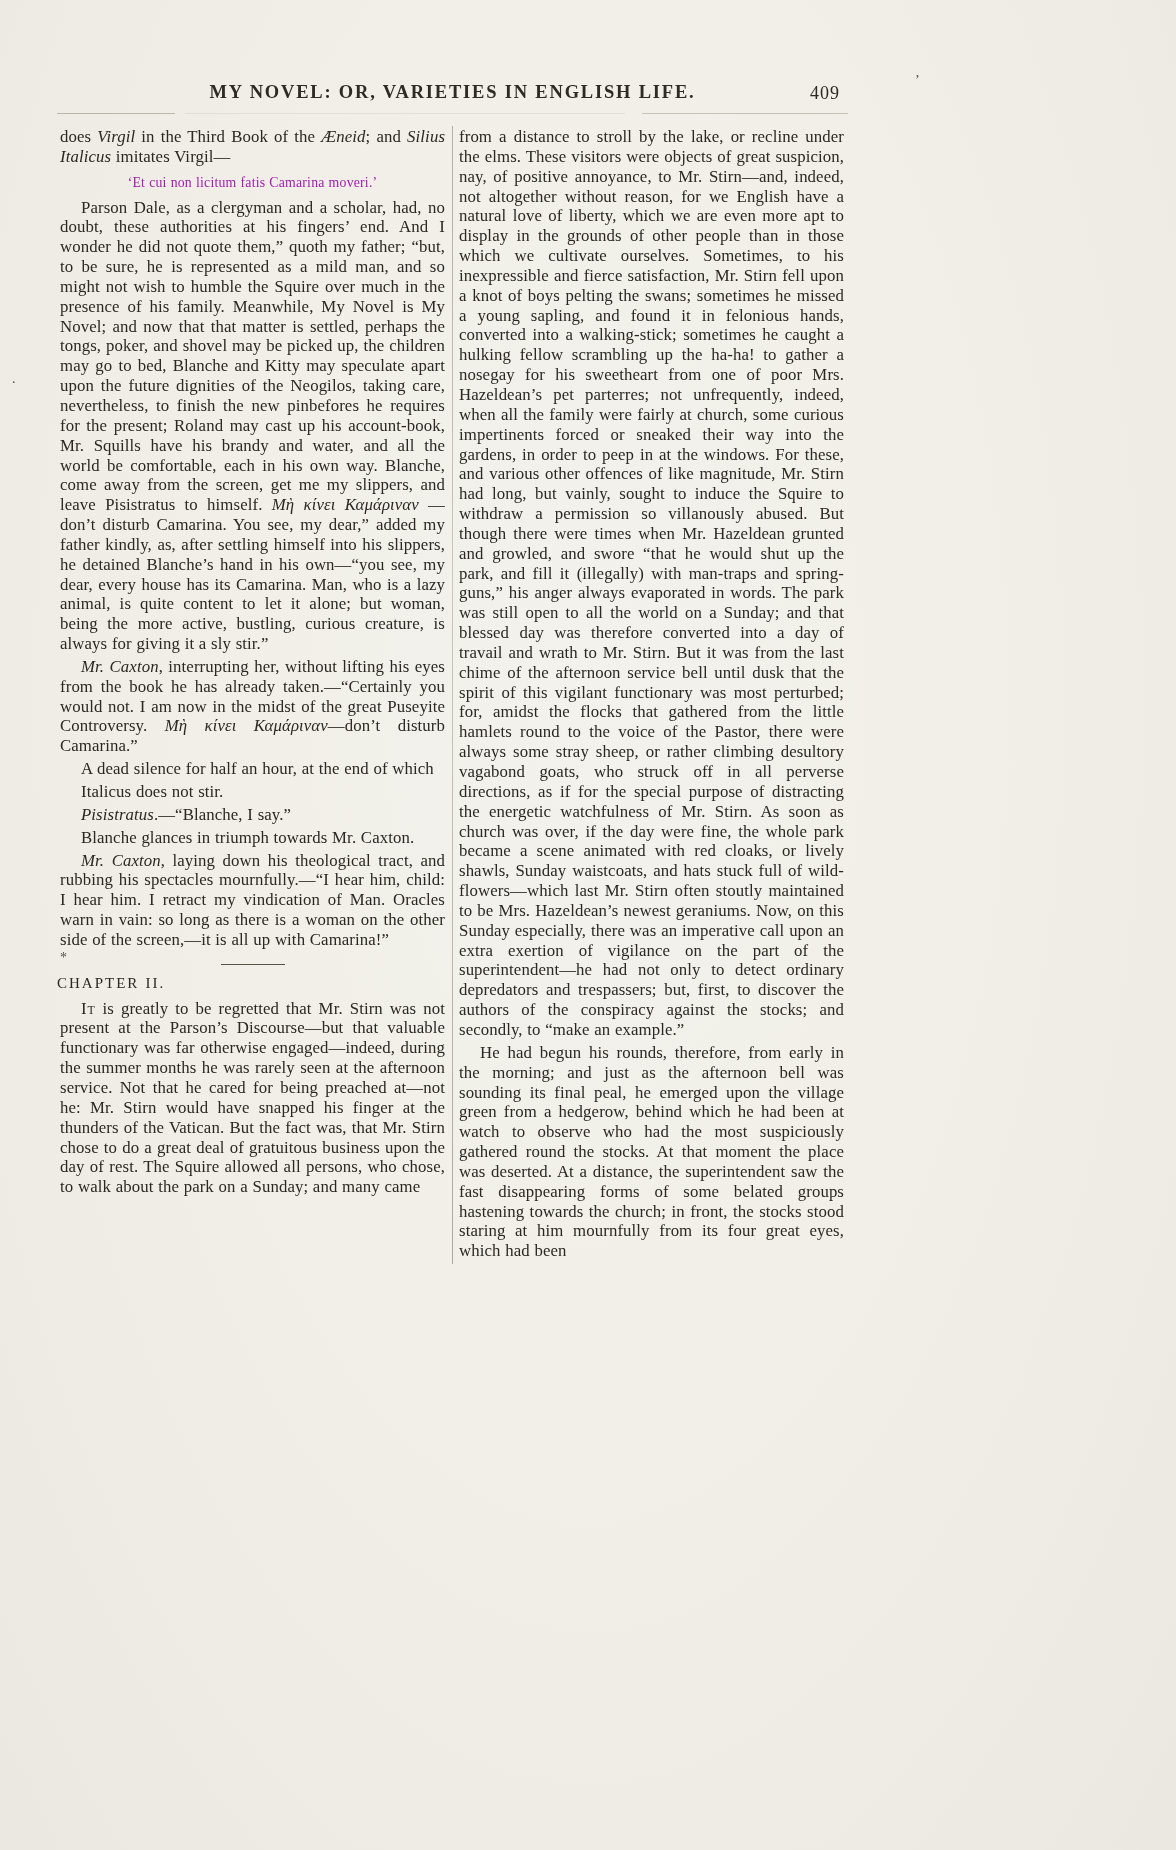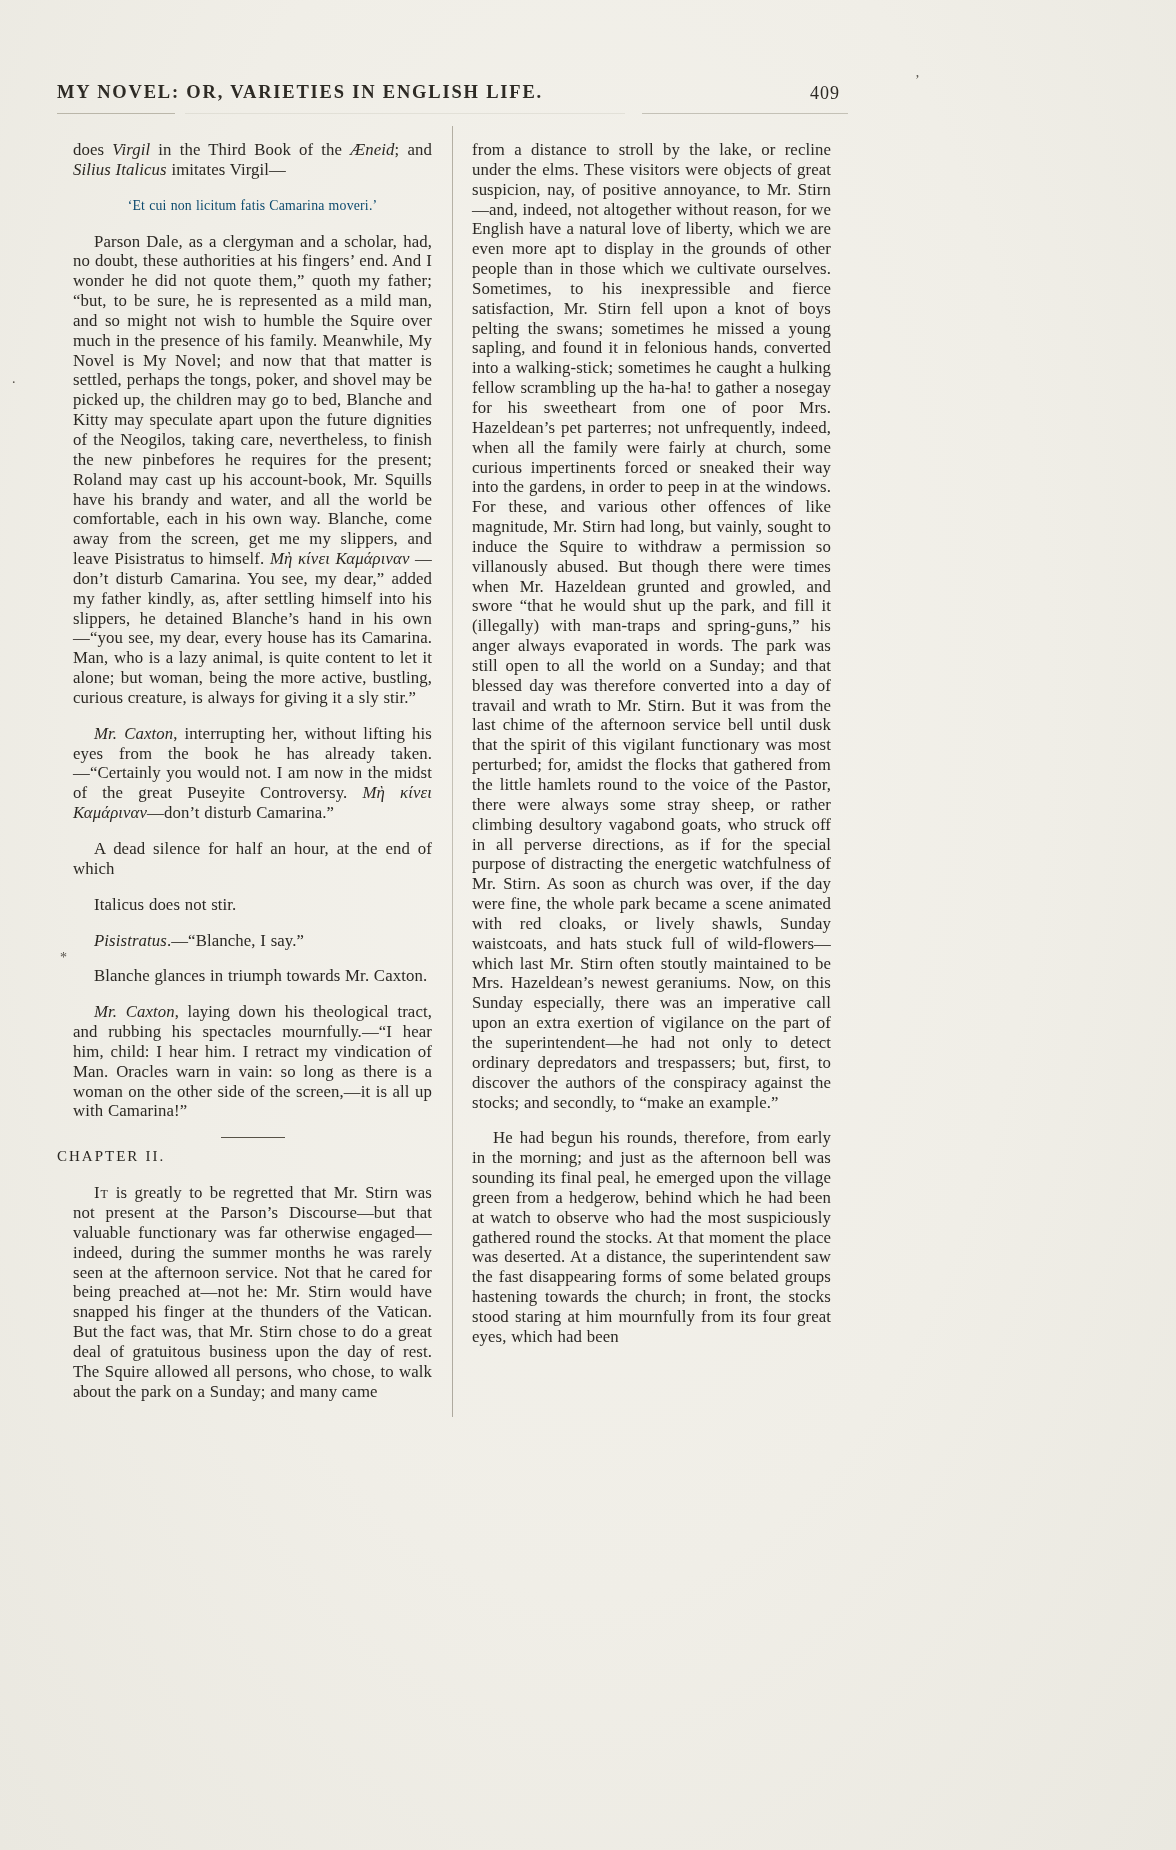--- a/index.html
+++ b/index.html
@@ -5,32 +5,32 @@
   *{box-sizing:border-box}
   html,body{margin:0;padding:0}
   body{
     width:1176px;height:1850px;position:relative;overflow:hidden;
     background:radial-gradient(ellipse at 50% 38%, #f4f2ec 0%, #f0eee7 55%, #eae8e0 100%);
     color:#2b2823;
     font-family:"Liberation Serif","DejaVu Serif",serif;
   }
   .page{position:absolute;left:57px;top:82px;width:791px}
   .page-header{position:relative;height:30px}
-  .running-title{text-align:left;font-weight:bold;font-size:18.5px;letter-spacing:1.8px;color:#2e2b25}
+  .running-title{text-align:center;font-weight:bold;font-size:18.5px;letter-spacing:1.8px;color:#2e2b25}
   .page-number{position:absolute;right:8px;top:1px;font-weight:normal;font-size:18px;letter-spacing:1px}
   .header-rule{position:absolute;top:31px;height:1px;background:#8f8a79}
   .header-rule.frag-left{left:0;width:118px;opacity:.55}
   .header-rule.frag-mid{left:128px;width:440px;opacity:.15}
   .header-rule.frag-right{left:585px;width:206px;opacity:.45}
   .columns{display:flex;margin-top:12px;align-items:stretch}
   .column{width:391px;text-align:justify;font-size:16.8px;line-height:19.85px;letter-spacing:.1px;word-spacing:.4px;hyphens:auto}
   .column-rule{width:1px;margin:2px 3px 0 4px;background:linear-gradient(#b3aea2,#c9c5ba 40%,#aea99e)}
-  p.para{margin:16px;text-indent:21px}
+  p.para{margin:3px;text-indent:21px}
   p.para.noindent{text-indent:0}
-  p.quote{margin:6px 0 13px;text-indent:0;text-align:center;font-size:13.8px;letter-spacing:.2px;color:#0c4a6e}
+  p.quote{margin:6px 0 5px;text-indent:0;text-align:center;font-size:13.8px;letter-spacing:.2px;color:#a21caf}
   h2.chapter{margin:4px 0 5px;font-weight:normal;font-size:15px;letter-spacing:2px}
   .divider{width:64px;height:1px;background:#575247;margin:14px auto 9px}
   .it{font-style:italic}
   .sc{font-variant:small-caps;letter-spacing:.8px}
   .artifact{position:absolute;color:#55514a;font-size:14px;line-height:1}
 </style>
 </head>
 <body>
 
 <span class="artifact" style="left:915px;top:74px">’</span>

